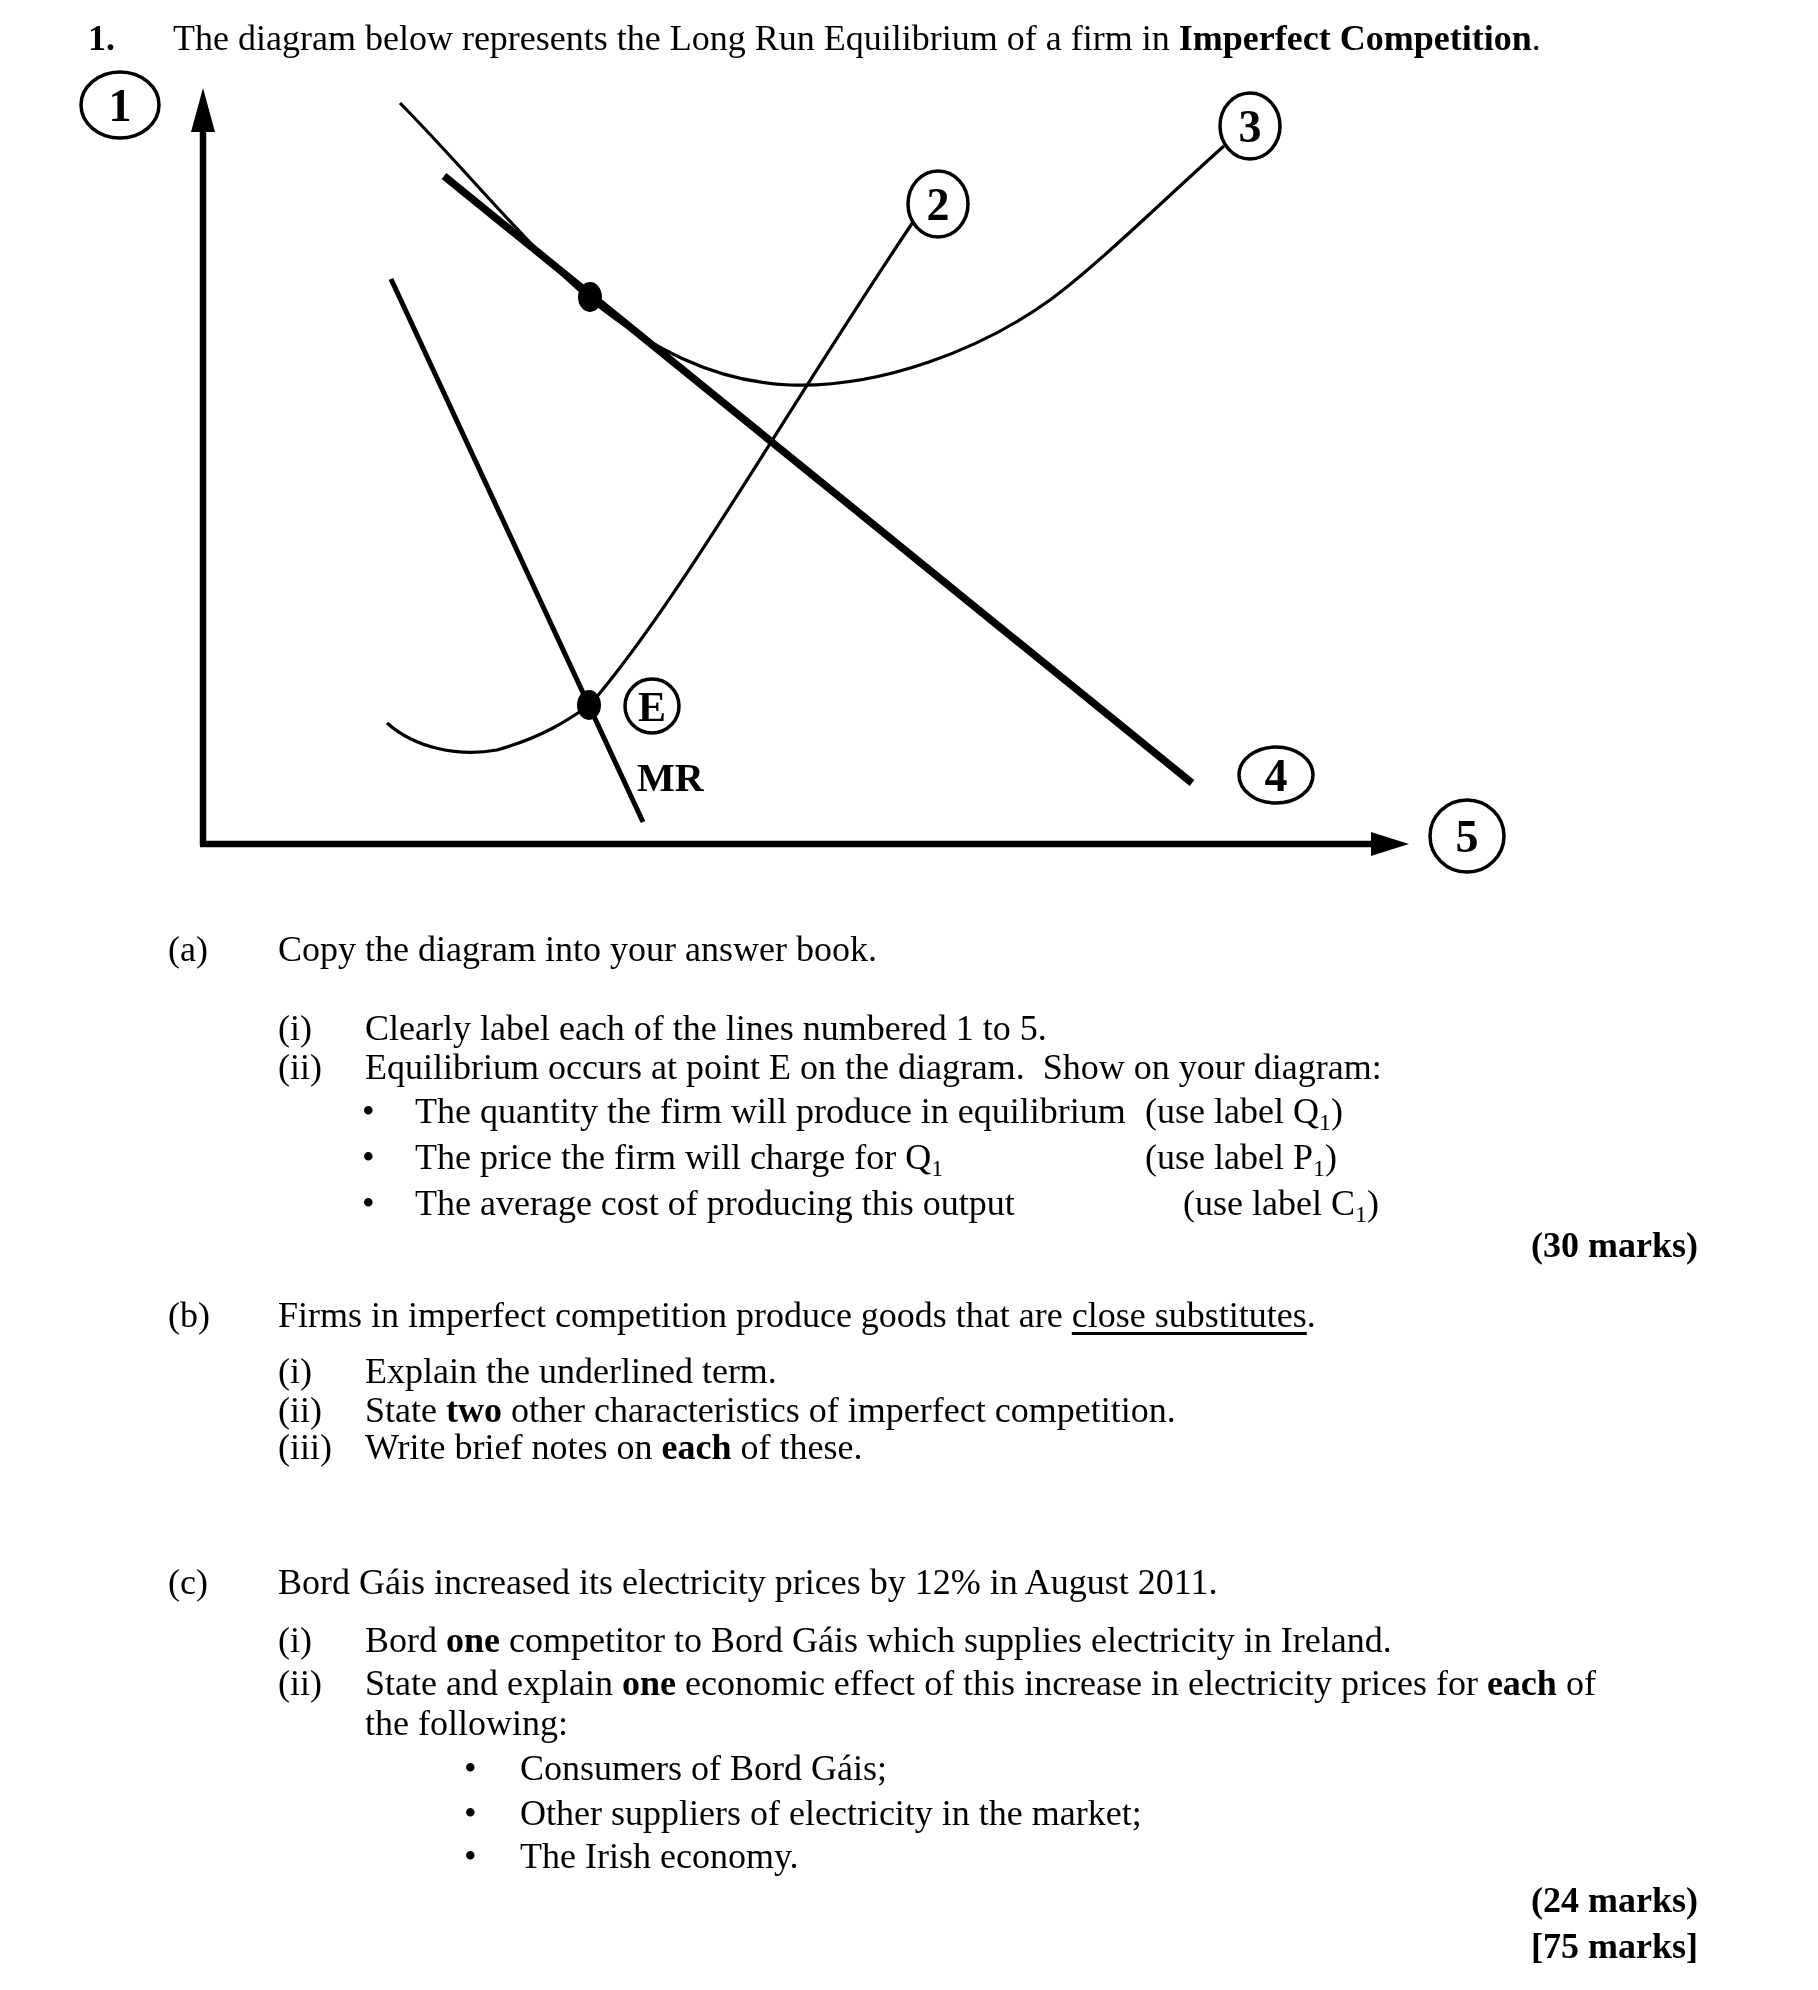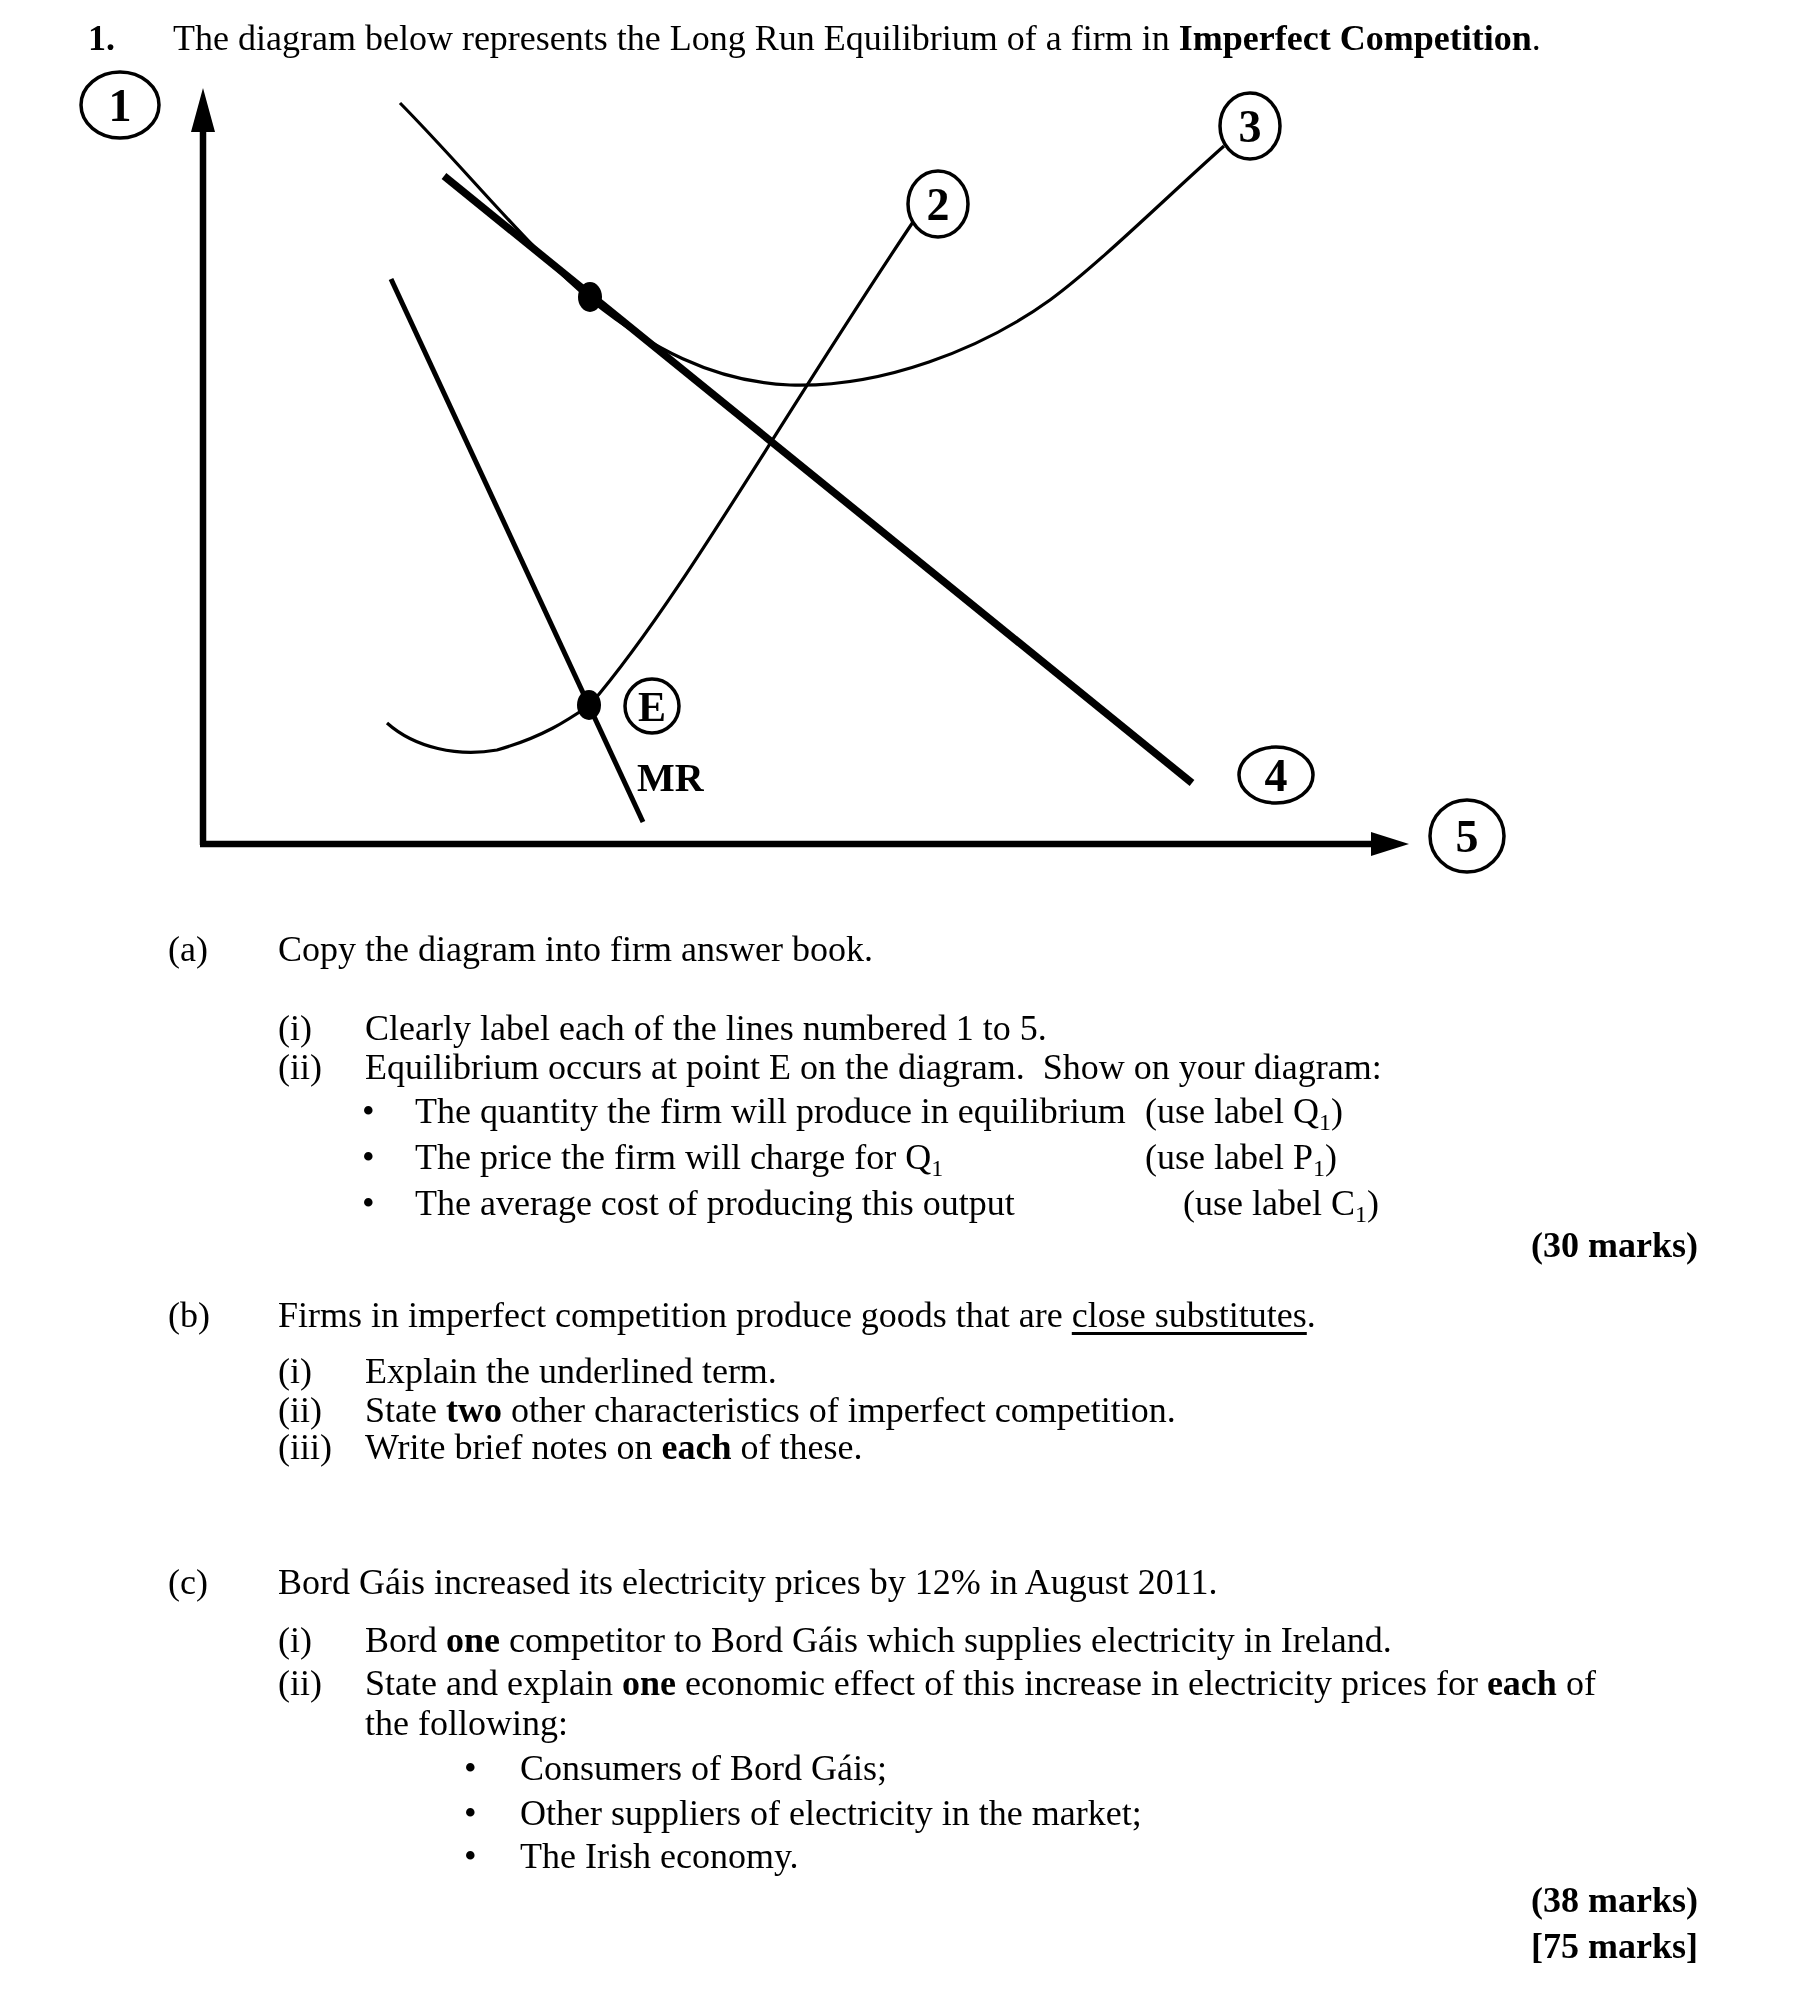--- a/index.html
+++ b/index.html
@@ -69,21 +69,21 @@
     <g>
       <circle cx="652" cy="706" r="27" fill="none" stroke="#000" stroke-width="3.5"></circle>
       <text x="652" y="721" text-anchor="middle" font-size="42" font-weight="bold">E</text>
     </g>
 
     <text x="637" y="791" font-size="40" font-weight="bold">MR</text>
   </svg>
 
   <div class="line" style="top:931px">
     <span class="abs" style="left:168px">(a)</span>
-    <span class="abs" style="left:278px">Copy the diagram into firm answer book.</span>
+    <span class="abs" style="left:278px">Copy the diagram into your answer book.</span>
   </div>
   <div class="line" style="top:1010px">
     <span class="abs" style="left:278px">(i)</span>
     <span class="abs" style="left:365px">Clearly label each of the lines numbered 1 to 5.</span>
   </div>
   <div class="line" style="top:1049px">
     <span class="abs" style="left:278px">(ii)</span>
     <span class="abs" style="left:365px">Equilibrium occurs at point E on the diagram.  Show on your diagram:</span>
   </div>
   <div class="line" style="top:1093px">
@@ -143,19 +143,19 @@
   </div>
   <div class="line" style="top:1795px">
     <span class="abs" style="left:464px">•</span>
     <span class="abs" style="left:520px">Other suppliers of electricity in the market;</span>
   </div>
   <div class="line" style="top:1838px">
     <span class="abs" style="left:464px">•</span>
     <span class="abs" style="left:520px">The Irish economy.</span>
   </div>
   <div class="line" style="top:1882px">
-    <span class="marks">(38 marks)</span>
+    <span class="marks">(24 marks)</span>
   </div>
   <div class="line" style="top:1928px">
     <span class="marks">[75 marks]</span>
   </div>
 
 </div>
 
 </body></html>

